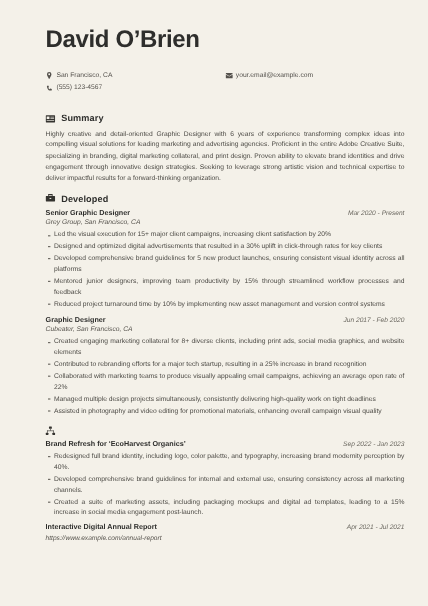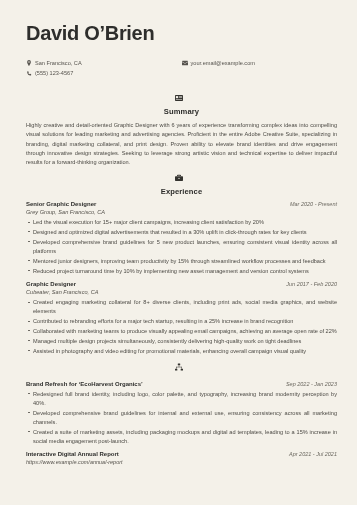--- a/index.html
+++ b/index.html
@@ -8,21 +8,21 @@
   }
   body {
     width: 357px;
     height: 505px;
     background: #f4f1e9;
     font-family: "Liberation Sans", sans-serif;
     color: #3a3a38;
     overflow: hidden;
   }
   .page {
-    padding: 22px 20px 0 26px;
+    padding: 22px 20px 0 38px;
     box-sizing: border-box;
     width: 357px;
     height: 505px;
   }
   .name {
     font-size: 20px;
     font-weight: bold;
     letter-spacing: -0.3px;
     color: #2e2e2c;
     margin: 0 0 16px 0;
@@ -54,21 +54,20 @@
     color: #55524d;
   }
   .contact-item .ico svg { display: block; }
   .section {
     margin-bottom: 7px;
   }
   .section-head {
     display: flex;
     align-items: center;
     margin-bottom: 5px;
-    flex-direction: column;
   }
   .section-head .ico {
     width: 13px;
     flex: 0 0 13px;
     color: #34332f;
   }
   .section-head .ico svg { display: block; }
   .section-title {
     font-size: 7.6px;
     font-weight: bold;
@@ -195,21 +194,21 @@
 
   <div class="section">
     <div class="section-head">
       <span class="ico">
         <svg width="8" height="8" viewBox="0 0 16 13" fill="currentColor">
             <path d="M5.6 0h4.8c.9 0 1.6.7 1.6 1.6v1.1h-1.8V1.8H5.8v.9H4V1.6C4 .7 4.7 0 5.6 0z"></path>
             <rect x="0" y="3.2" width="16" height="9.2" rx="1.3"></rect>
             <rect x="6.6" y="6.4" width="2.8" height="1.6" fill="#f4f1e9"></rect>
           </svg>
       </span>
-      <span class="section-title">Experience</span>
+      <span class="section-title">Developed</span>
     </div>
 
     <div class="entry">
       <div class="entry-top">
         <span class="entry-title">Senior Graphic Designer</span>
         <span class="entry-date">Mar 2020 - Present</span>
       </div>
       <div class="entry-sub">Grey Group, San Francisco, CA</div>
       <ul class="bullets">
         <li>Led the visual execution for 15+ major client campaigns, increasing client satisfaction by 20%</li>

